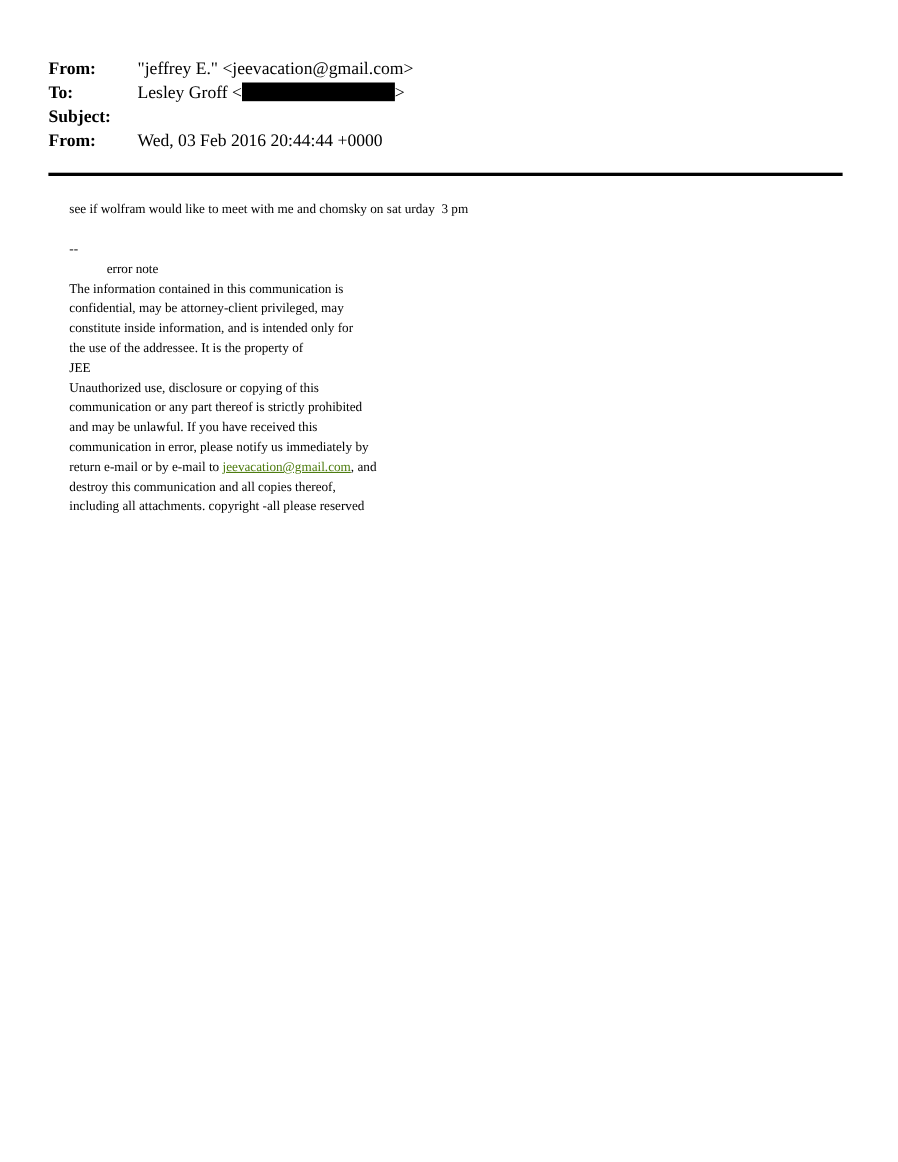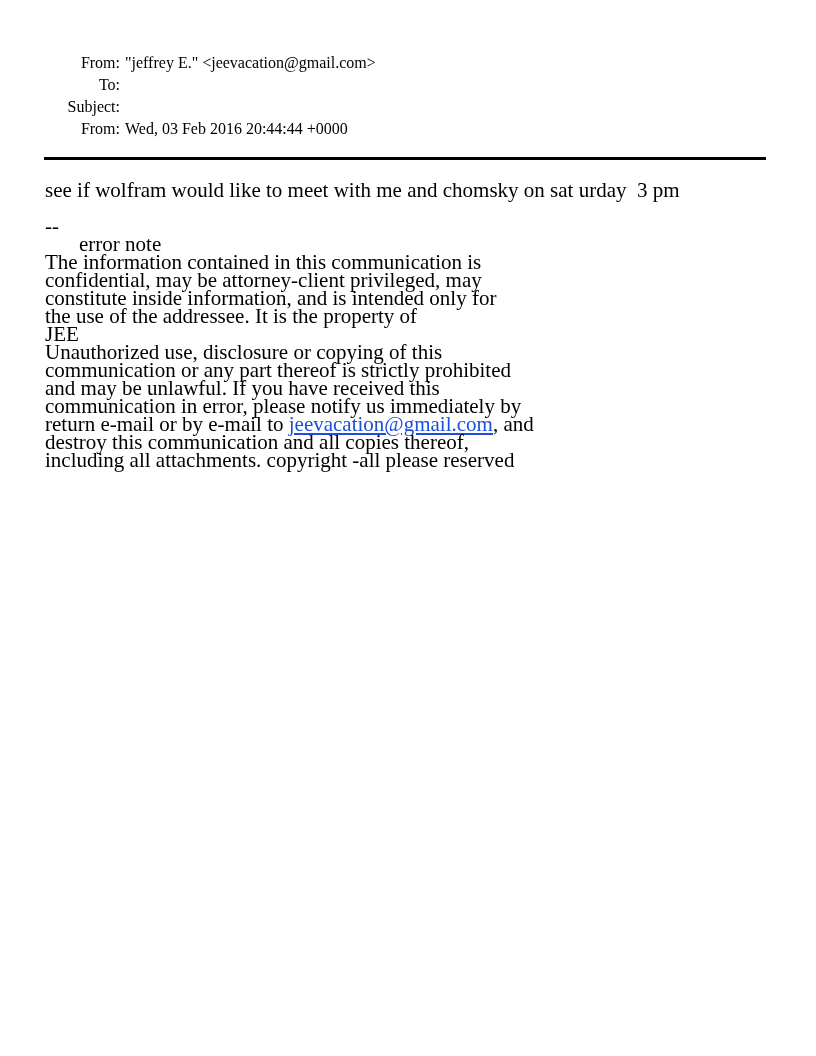--- a/index.html
+++ b/index.html
@@ -19,69 +19,70 @@
   }
   .headers {
     margin: 52px 0 0 44px;
     font-size: 16px;
     line-height: 22px;
   }
   .hrow { display: flex; }
   .hlabel {
     width: 76px;
     flex-shrink: 0;
-    text-align: right;
-    font-weight: normal;
+    text-align: left;
+    font-weight: bold;
     white-space: nowrap;
   }
   .hvalue {
     margin-left: 5px;
     white-space: pre;
   }
   .redaction {
     display: inline-block;
     width: 139px;
     height: 17px;
     background: #000000;
     vertical-align: -3px;
   }
   .rule {
     width: 722px;
     height: 3px;
     background: #000000;
     margin: 17px 0 0 44px;
   }
   .bodytext {
-    margin: 21px 50px 0 45px;
-    font-size: 21px;
+    margin: 21px 50px 0 63px;
+    font-size: 12px;
     line-height: 18px;
   }
   .message { white-space: pre-wrap; }
   .blankline { height: 18px; }
   .separator { white-space: pre; }
   .note { padding-left: 34px; }
   .disclaimer { white-space: pre-wrap; }
   .disclaimer a {
-    color: #1d4ed8;
+    color: #4d7c0f;
     text-decoration: underline;
     cursor: pointer;
   }
 </style>
 </head>
 <body>
 
 <div class="page">
 
   <div class="headers">
     <div class="hrow">
       <span class="hlabel">From:</span>
       <span class="hvalue">"jeffrey E." &lt;jeevacation@gmail.com&gt;</span>
     </div>
     <div class="hrow">
       <span class="hlabel">To:</span>
+      <span class="hvalue"><span>Lesley Groff &lt;</span><span class="redaction"></span><span>&gt;</span></span>
     </div>
     <div class="hrow">
       <span class="hlabel">Subject:</span>
       <span class="hvalue"></span>
     </div>
     <div class="hrow">
       <span class="hlabel">From:</span>
       <span class="hvalue">Wed, 03 Feb 2016 20:44:44 +0000</span>
     </div>
   </div>

